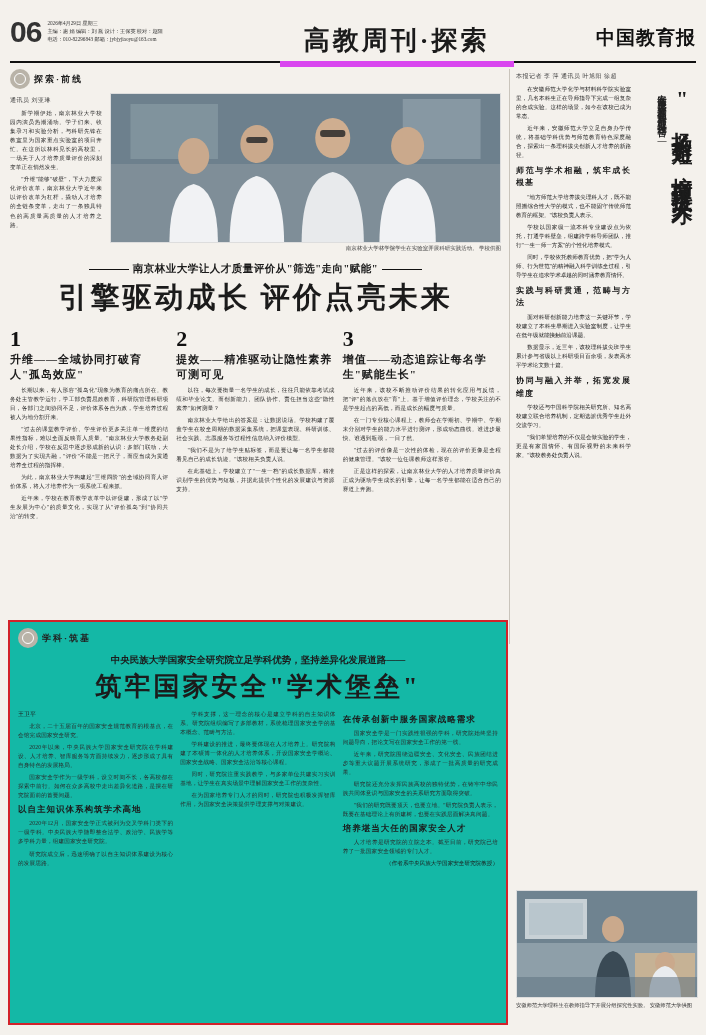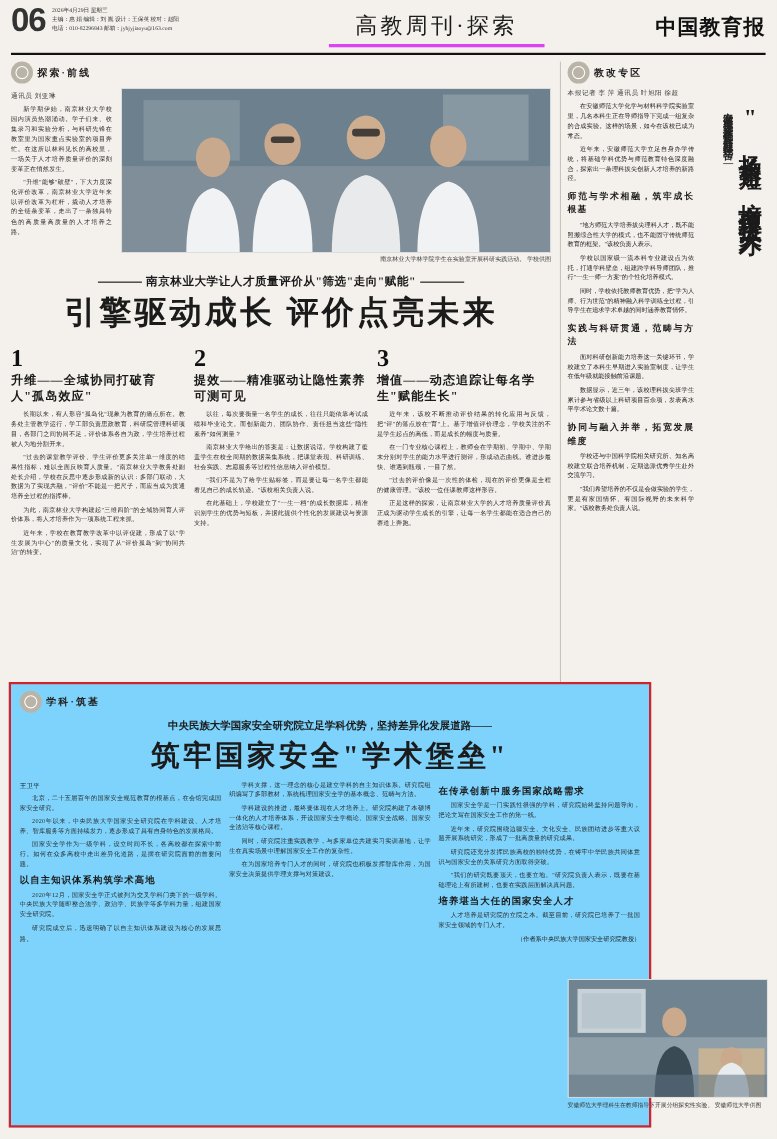--- a/index.html
+++ b/index.html
@@ -5,29 +5,29 @@
   * { box-sizing: border-box; }
   html, body { margin:0; padding:0; }
   body {
     width:706px; height:1035px;
     background:#f2efe9;
     font-family:"Liberation Serif", serif;
     color:#1b1b1b;
     overflow:hidden;
     position:relative;
   }
-  .page { width:706px; height:1035px; position:relative; background:#f4f1ec; padding:4px 10px; }
+  .page { width:706px; height:1035px; position:relative; background:#f4f1ec; padding:17px 10px; }
 
   
   .masthead { display:flex; align-items:flex-start; border-bottom:2px solid #111; padding-bottom:4px; height:46px; }
   .folio { font-size:30px; font-weight:bold; font-family:"Liberation Sans",sans-serif; color:#333; letter-spacing:-1px; line-height:1; padding-right:6px;}
   .folio-meta { font-size:5.2px; line-height:1.5; color:#333; padding-top:3px; width:150px; }
   .folio-meta div { white-space:nowrap; }
   .mast-center { flex:1; text-align:center; }
-  .mast-center .title { font-size:20px; font-weight:normal; letter-spacing:3px; border-bottom:3px solid #d946ef; display:inline-block; padding:6px 24px 3px; }
+  .mast-center .title { font-size:26px; font-weight:bold; letter-spacing:3px; border-bottom:6px solid #d946ef; display:inline-block; padding:6px 24px 3px; }
   .mast-right { font-family:"Liberation Serif",serif; font-size:19px; font-weight:bold; color:#111; letter-spacing:1px; padding-top:8px; }
 
   
   .body-grid { display:flex; margin-top:6px; height:575px; }
   .col-left { width:500px; padding-right:8px; border-right:1px solid #c9c4bb; }
   .col-right { width:186px; padding-left:6px; position:relative; }
 
   
   .stamp { display:flex; align-items:center; gap:4px; margin-bottom:4px; }
   .stamp .seal { width:20px; height:20px; border-radius:50%; background:#b9b3a8; display:inline-block; position:relative; }
@@ -50,21 +50,21 @@
   .ptext { font-size:5.6px; line-height:1.62; text-align:justify; color:#2a2a2a; letter-spacing:.2px;}
   .ptext p { margin:0 0 3px; text-indent:2em; }
   .vhead { writing-mode:vertical-rl; text-orientation:upright; font-weight:bold; letter-spacing:4px; }
   .vhead.big { font-size:21px; }
   .vhead.small { font-size:9px; letter-spacing:2px; color:#222; }
   .rcol-text { font-size:5.6px; line-height:1.6; text-align:justify; }
   .rcol-text p { margin:0 0 3px; text-indent:2em; }
   .r-sub { font-size:8px; font-weight:bold; margin:5px 0 3px; letter-spacing:1px;}
 
   
-  .redbox { position:absolute; left:8px; top:620px; width:584px; height:405px; border:2px solid #d2222a; background:#7dd3fc; padding:6px 8px; }
+  .redbox { position:absolute; left:8px; top:620px; width:500px; height:405px; border:2px solid #d2222a; background:#14b8a6; padding:6px 8px; }
   .rb-kicker { text-align:center; font-size:9.5px; font-weight:bold; margin:6px 0 2px; }
   .rb-head { text-align:center; font-size:26px; font-weight:bold; letter-spacing:3px; margin:2px 0 6px; }
   .rb-cols { display:flex; gap:7px; }
   .rb-cols .c { flex:1; }
   .rb-byline { font-size:6px; margin-bottom:3px; }
   .rb-sub { font-size:8.5px; font-weight:bold; margin:4px 0 3px; letter-spacing:1px;}
   .rb-sig { font-size:5.6px; text-align:right; margin-top:3px;}
 
   
   .br-photo { position:absolute; left:516px; top:890px; width:182px; height:108px; background:linear-gradient(180deg,#5b6f7d,#9fb0bb); overflow:hidden; border:1px solid #ddd;}
@@ -165,24 +165,20 @@
             <p>近年来，该校不断推动评价结果的转化应用与反馈，把"评"的落点放在"育"上。基于增值评价理念，学校关注的不是学生起点的高低，而是成长的幅度与质量。</p>
             <p>在一门专业核心课程上，教师会在学期初、学期中、学期末分别对学生的能力水平进行测评，形成动态曲线。谁进步最快、谁遇到瓶颈，一目了然。</p>
             <p>"过去的评价像是一次性的体检，现在的评价更像是全程的健康管理。"该校一位任课教师这样形容。</p>
             <p>正是这样的探索，让南京林业大学的人才培养质量评价真正成为驱动学生成长的引擎，让每一名学生都能在适合自己的赛道上奔跑。</p>
           </div>
         </div>
       </div>
     </div>
 
     <div class="col-right">
-      <div class="stamp">
-        <span class="seal"></span>
-        <span class="stamp-label">教改专区</span>
-      </div>
       <div class="byline-sm">本报记者  李 萍  通讯员  叶旭阳  徐超</div>
 
       <div style="display:flex;flex-direction:row-reverse;height:500px;">
         <div style="width:60px;display:flex;flex-direction:row-reverse;padding-top:2px;">
           <div class="vhead big">"扬长避短"培育理科拔尖人才</div>
           <div class="vhead small">安徽师范大学将基础学科与师范特色结合——</div>
         </div>
         <div style="flex:1;padding-right:5px;">
           <div class="rcol-text">
             <p>在安徽师范大学化学与材料科学院实验室里，几名本科生正在导师指导下完成一组复杂的合成实验。这样的场景，如今在该校已成为常态。</p>

